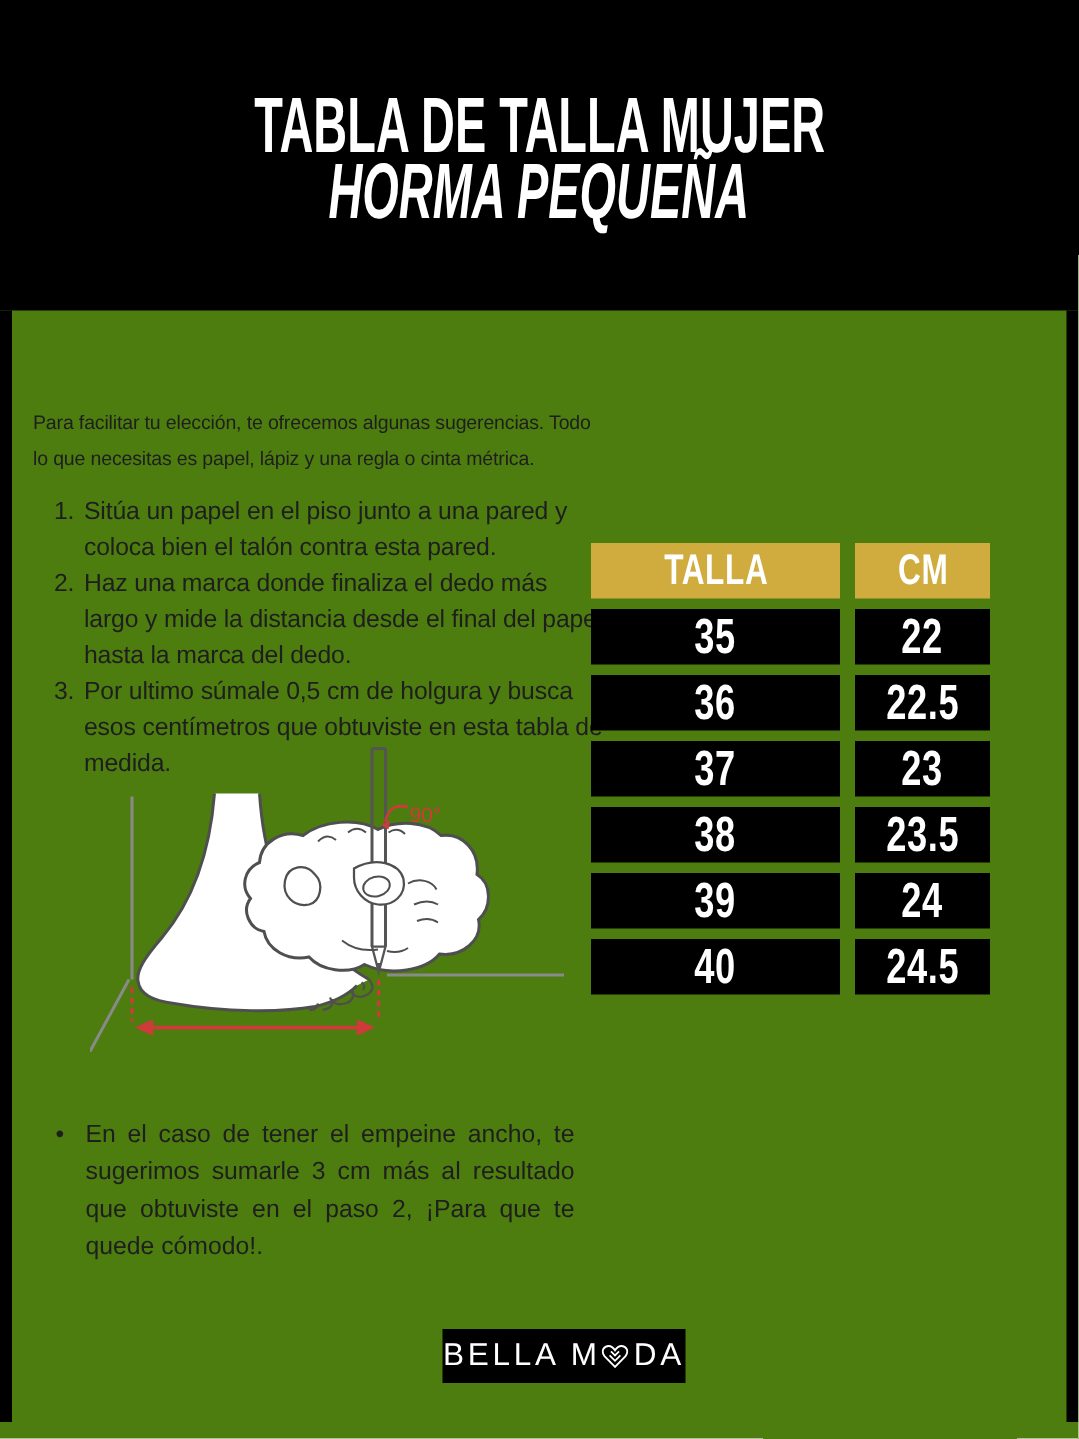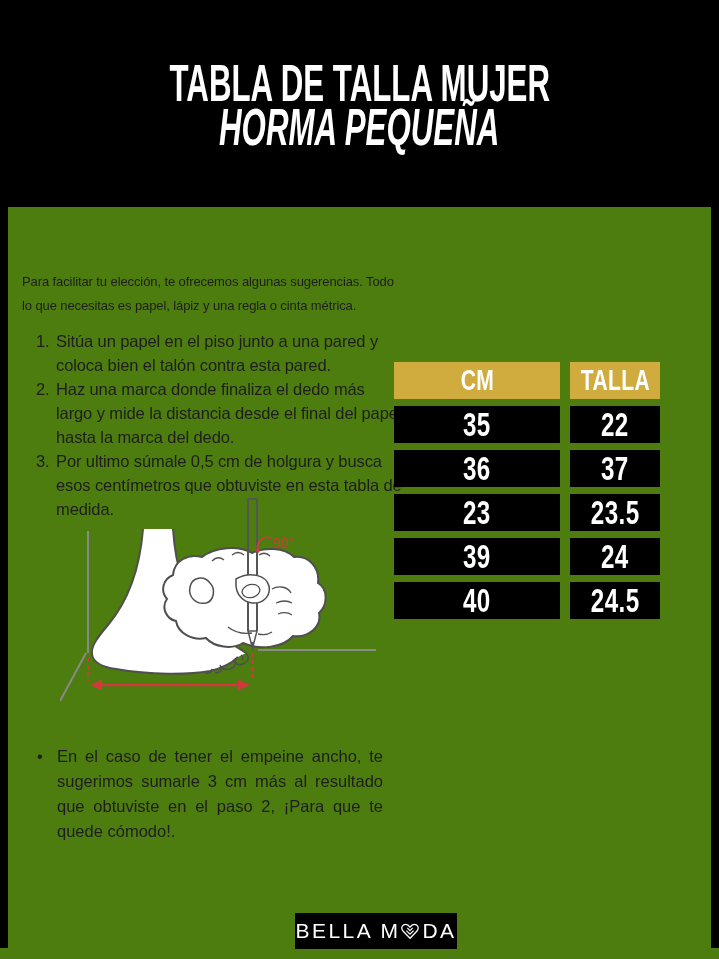--- a/index.html
+++ b/index.html
@@ -54,21 +54,21 @@
     position:absolute;left:35px;top:744px;width:348px;
     font-size:16.5px;line-height:25px;display:flex;
   }
   .note-bullet{flex:0 0 20px;padding-left:2px;}
   .note-text{flex:1;text-align:justify;}
   
   .brand{
     position:absolute;left:295px;top:886px;width:162px;height:36px;
     background:var(--black,#000);color:#fff;
     display:flex;align-items:center;justify-content:center;gap:2px;
-    font-size:21px;letter-spacing:2.5px;font-weight:400;margin-top:27px;
+    font-size:21px;letter-spacing:2.5px;font-weight:400;
   }
   .brand .heart-wrap{display:flex;align-items:center;margin:0 1px 0 -1px;}
 </style>
 </head>
 <body>
 
 <div id="stage">
 
   <div class="top-band"></div>
   <div class="side-strip left"></div>
@@ -89,44 +89,50 @@
       <span class="step-text">Haz una marca donde finaliza el dedo más largo y mide la distancia desde el final del papel hasta la marca del dedo.</span>
     </div>
     <div class="step">
       <span class="step-num">3.</span>
       <span class="step-text">Por ultimo súmale 0,5 cm de holgura y busca esos centímetros que obtuviste en esta tabla de medida.</span>
     </div>
   </div>
 
   <div class="size-table">
     <div class="cell head">
+        <span>TALLA</span>
+      </div>
+    <div class="cell head">
         <span>CM</span>
       </div>
-    <div class="cell head">
-        <span>TALLA</span>
-      </div>
 
     <div class="cell">
         <span>35</span>
       </div>
     <div class="cell">
         <span>22</span>
       </div>
 
     <div class="cell">
         <span>36</span>
       </div>
+    <div class="cell">
+        <span>22.5</span>
+      </div>
 
     <div class="cell">
         <span>37</span>
       </div>
     <div class="cell">
         <span>23</span>
       </div>
 
+    <div class="cell">
+        <span>38</span>
+      </div>
     <div class="cell">
         <span>23.5</span>
       </div>
 
     <div class="cell">
         <span>39</span>
       </div>
     <div class="cell">
         <span>24</span>
       </div>

